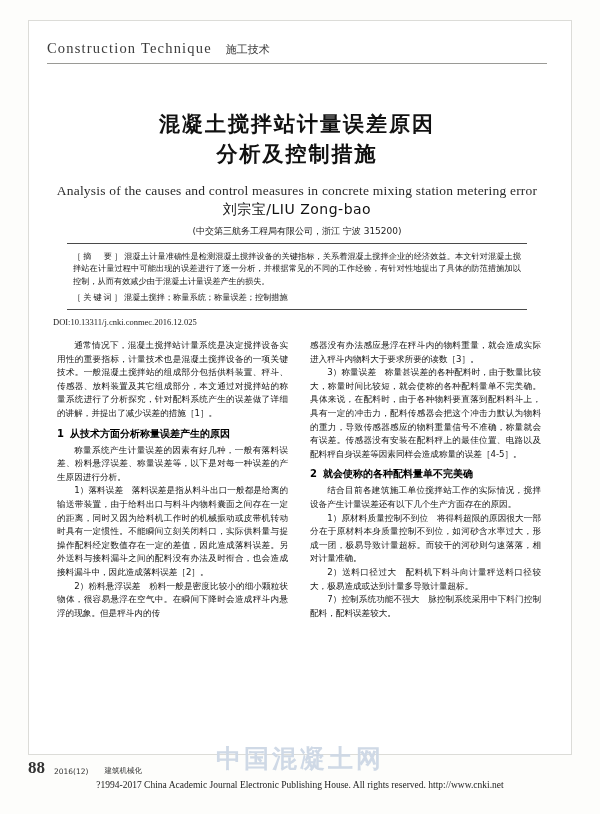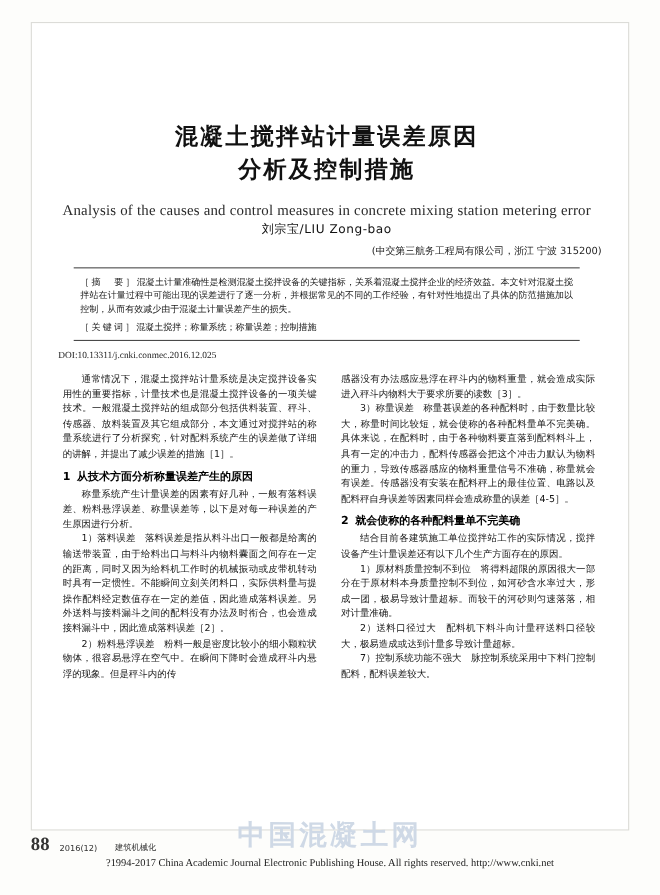--- a/index.html
+++ b/index.html
@@ -74,30 +74,29 @@
   }
   .authors {
     position: absolute;
     left: 18px;
     top: 180px;
     width: 500px;
     text-align: center;
   }
   .authors .names {
     font-family: "DejaVu Sans", sans-serif;
-    font-size: 11px;
+    font-size: 14px;
     color: #111;
     letter-spacing: 0.5px;
   }
   .authors .affil {
     margin-top: 6px;
     font-family: "DejaVu Sans", sans-serif;
     font-size: 9px;
     color: #222;
-    text-align: right;
   }
   .abstract-box {
     position: absolute;
     left: 38px;
     top: 222px;
     width: 460px;
     border-top: 1px solid #4a4a4a;
     border-bottom: 1px solid #4a4a4a;
     padding: 6px 6px 5px 6px;
     box-sizing: border-box;
@@ -215,20 +214,24 @@
   }
   .cnki-bar .url {
   }
 </style>
 </head>
 <body>
 
 <div class="page">
   <div class="sheet">
 
+    <div class="header">
+      <span class="en">Construction  Technique</span>
+      <span class="cn">施工技术</span>
+    </div>
 
     <div class="title-zone">
       <div class="t1">混凝土搅拌站计量误差原因</div>
       <div class="t2">分析及控制措施</div>
       <div class="ten">Analysis of the causes and control measures in concrete mixing station metering error</div>
     </div>
 
     <div class="authors">
       <div class="names">刘宗宝/LIU Zong-bao</div>
       <div class="affil">(中交第三航务工程局有限公司，浙江 宁波 315200)</div>

